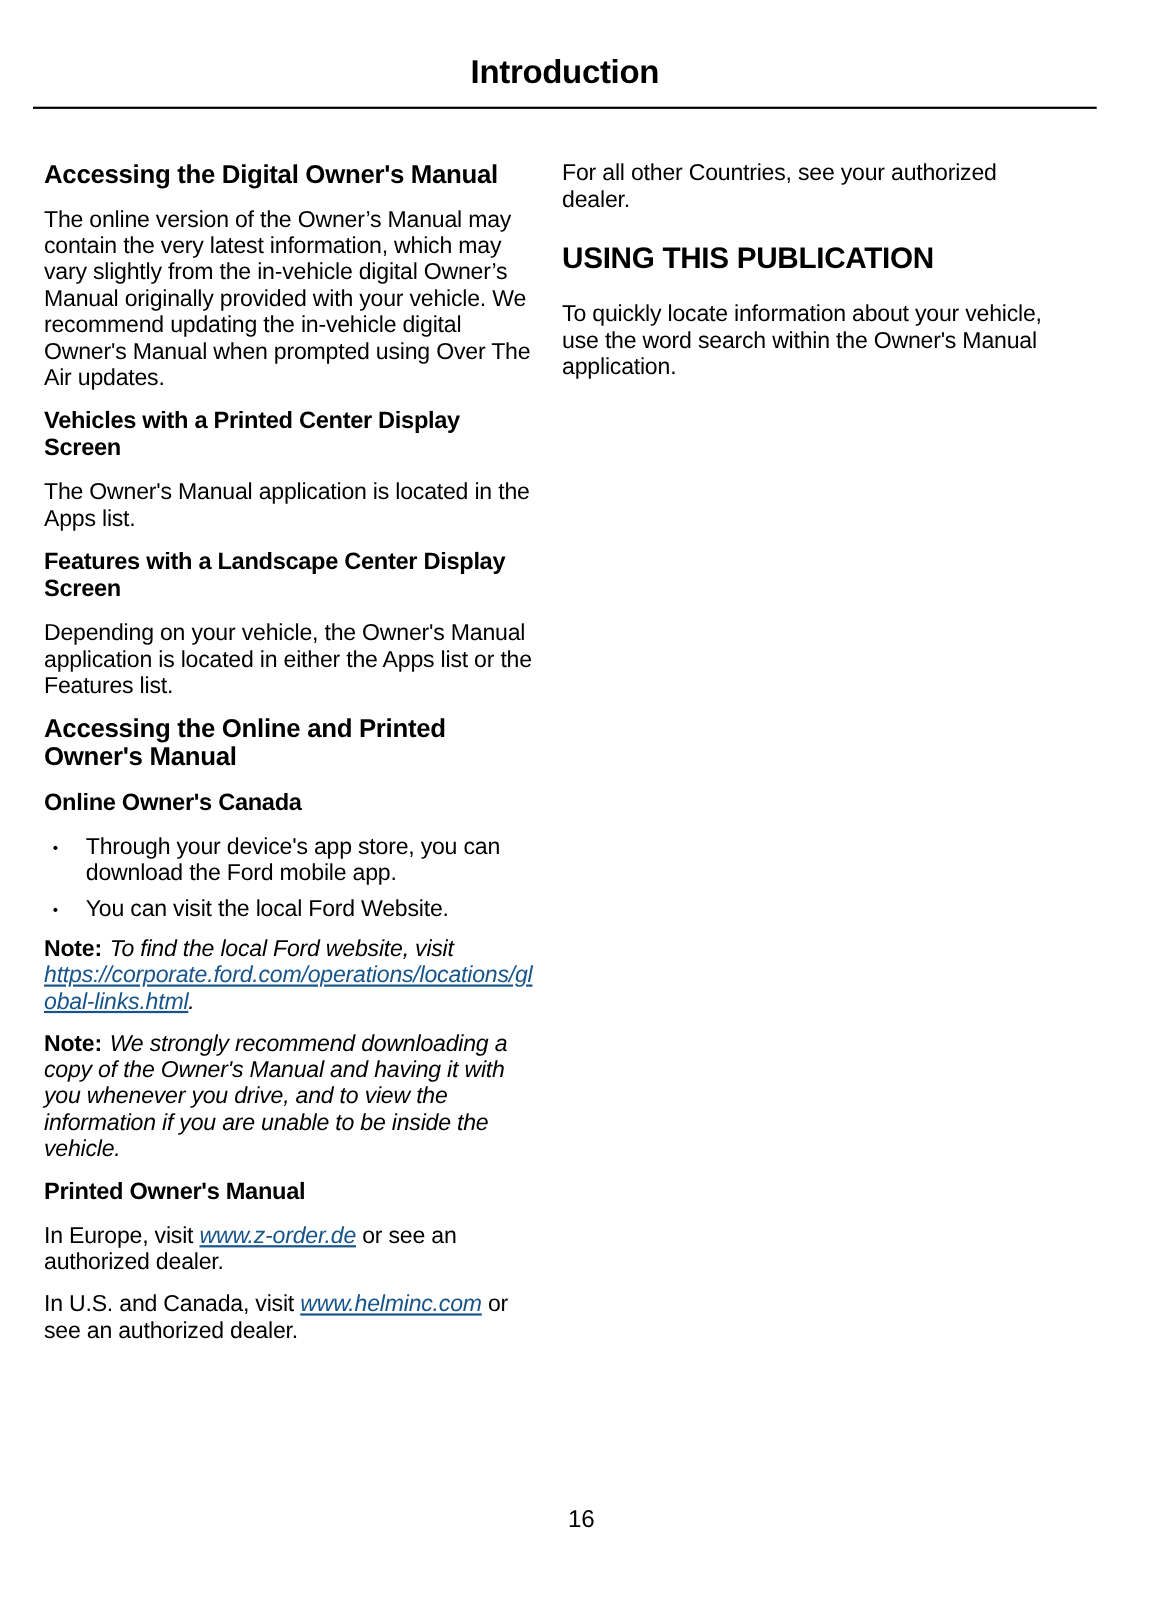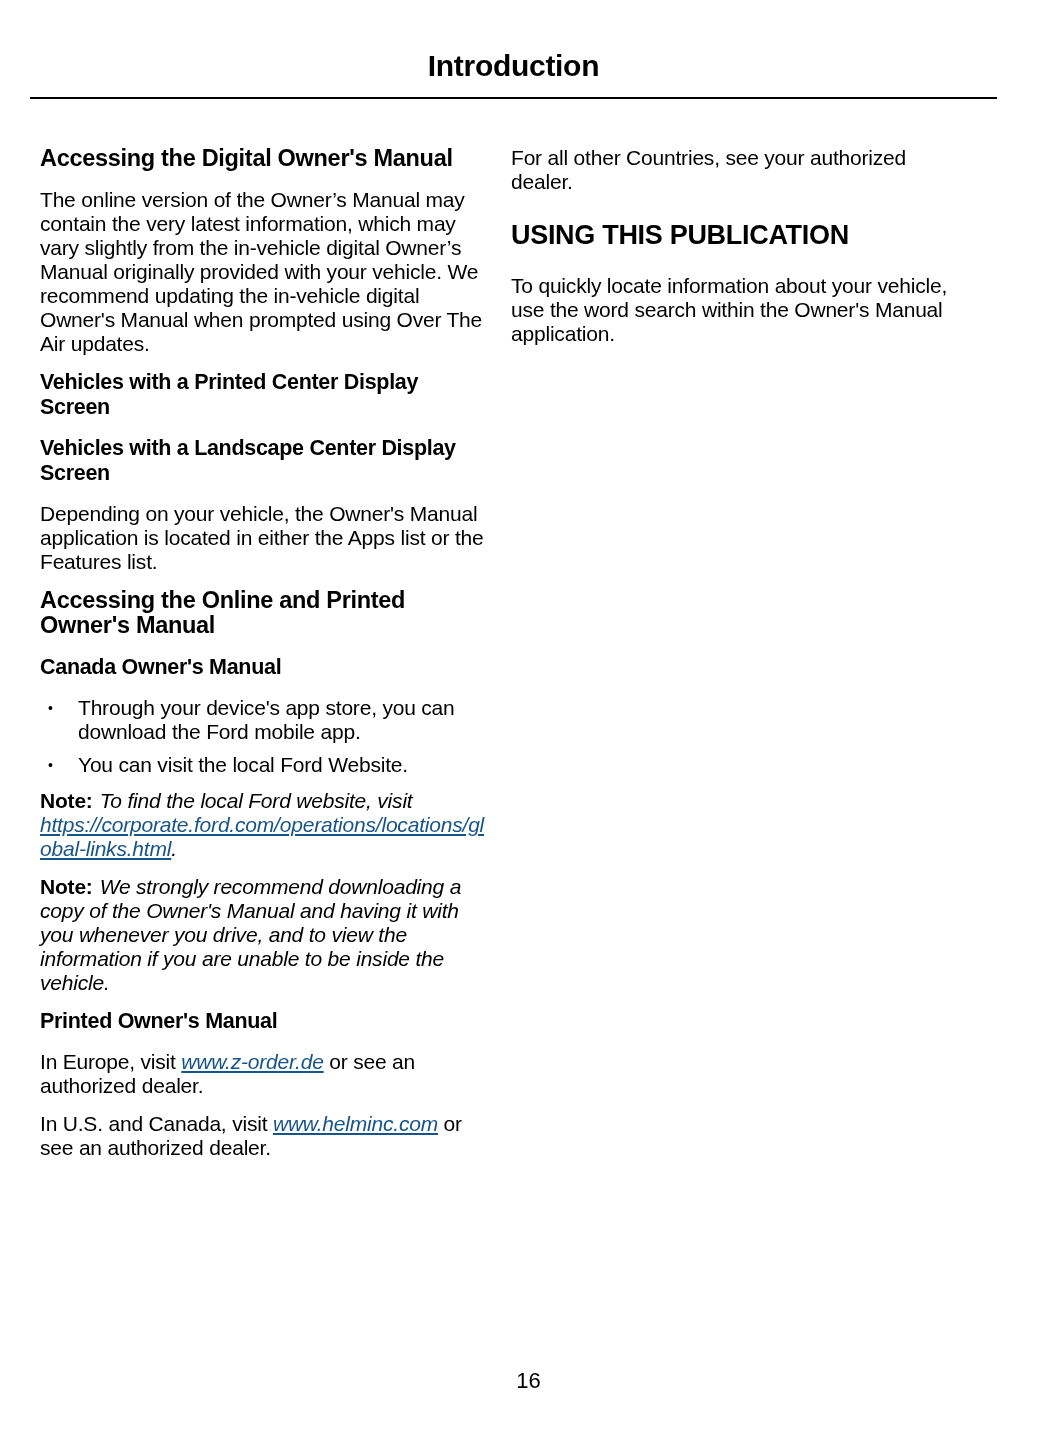--- a/index.html
+++ b/index.html
@@ -110,27 +110,28 @@
   <div class="page-title">Introduction</div>
   <hr class="header-rule">
 
   <div class="columns">
 
     <div class="col">
       <h2 class="section">Accessing the Digital Owner's Manual</h2>
       <p>The online version of the Owner’s Manual may contain the very latest information, which may vary slightly from the in-vehicle digital Owner’s Manual originally provided with your vehicle. We recommend updating the in-vehicle digital Owner's Manual when prompted using Over The Air updates.</p>
 
       <h3 class="subsection">Vehicles with a Printed Center Display Screen</h3>
+      <p>The Owner's Manual application is located in the Apps list.</p>
 
-      <h3 class="subsection">Vehicles with a Landscape Center Display Screen</h3>
+      <h3 class="subsection">Features with a Landscape Center Display Screen</h3>
       <p>Depending on your vehicle, the Owner's Manual application is located in either the Apps list or the Features list.</p>
 
       <h2 class="section">Accessing the Online and Printed Owner's Manual</h2>
 
-      <h3 class="subsection">Canada Owner's Manual</h3>
+      <h3 class="subsection">Online Owner's Canada</h3>
       <ul class="bullet-list">
         <li><span class="bullet">•</span><span>Through your device's app store, you can download the Ford mobile app.</span></li>
         <li><span class="bullet">•</span><span>You can visit the local Ford Website.</span></li>
       </ul>
 
       <p><span class="note-label">Note:</span><span class="note-text">To find the local Ford website, visit </span><a class="doc-link">https://corporate.ford.com/operations/locations/global-links.html</a><span class="note-text">.</span></p>
 
       <p><span class="note-label">Note:</span><span class="note-text">We strongly recommend downloading a copy of the Owner's Manual and having it with you whenever you drive, and to view the information if you are unable to be inside the vehicle.</span></p>
 
       <h3 class="subsection">Printed Owner's Manual</h3>

